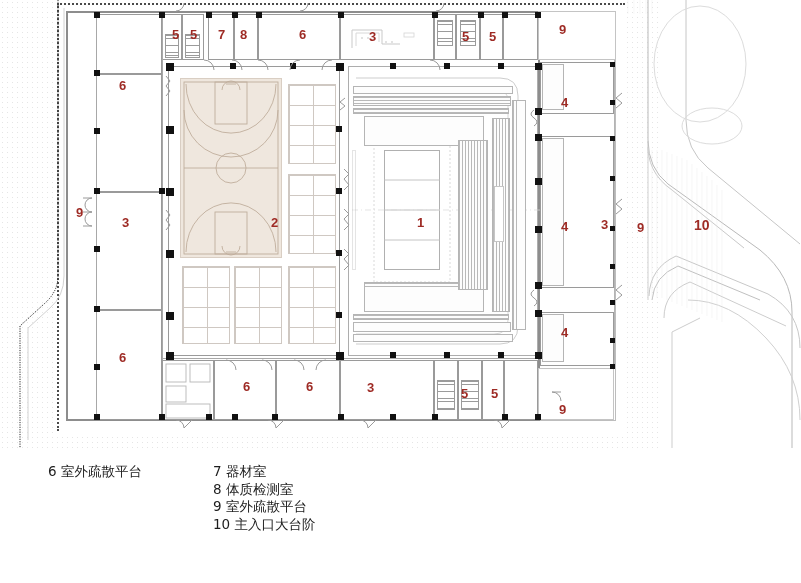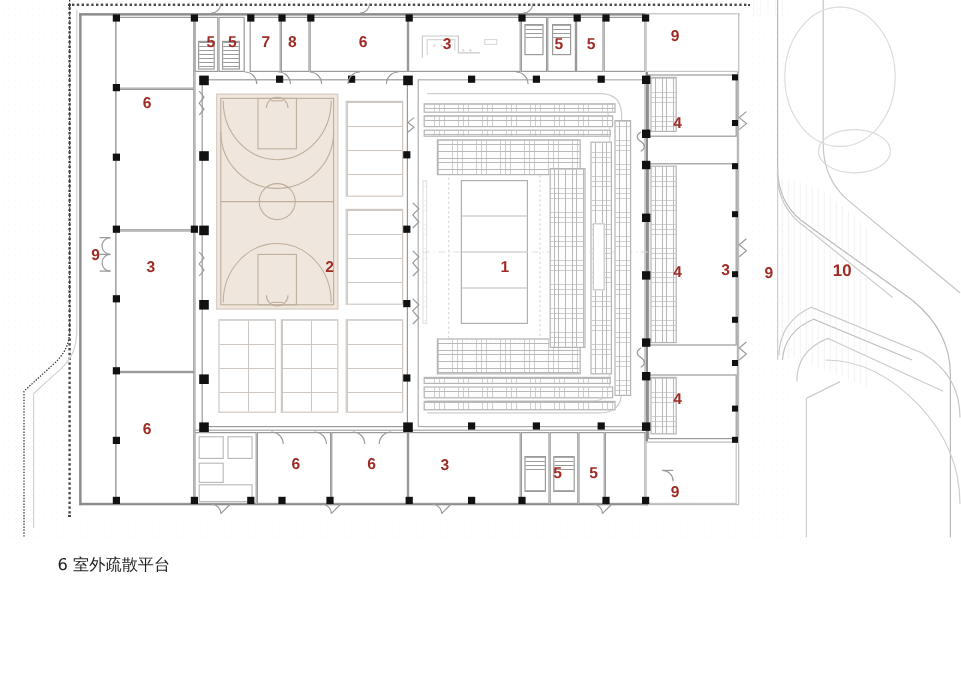--- a/index.html
+++ b/index.html
@@ -429,15 +429,21 @@
       <div class="lbl" style="left: 367px; top: 381px;">3</div>
       <div class="lbl" style="left: 461px; top: 387px;">5</div>
       <div class="lbl" style="left: 491px; top: 387px;">5</div>
       <div class="lbl" style="left: 559px; top: 403px;">9</div>
     </div>
 
   <div id="legend">
     <div class="lgcol" id="legend-col-0" style="left:0;">
         <div class="lgrow"><span class="lgnum">6</span><span> 室外疏散平台</span></div>
       </div>
+    <div class="lgcol" id="legend-col-1" style="left:165px;">
+        <div class="lgrow"><span class="lgnum">7</span><span> 器材室</span></div>
+        <div class="lgrow"><span class="lgnum">8</span><span> 体质检测室</span></div>
+        <div class="lgrow"><span class="lgnum">9</span><span> 室外疏散平台</span></div>
+        <div class="lgrow"><span class="lgnum">10</span><span> 主入口大台阶</span></div>
+      </div>
   </div>
 
 </div>
 
 </body></html>

